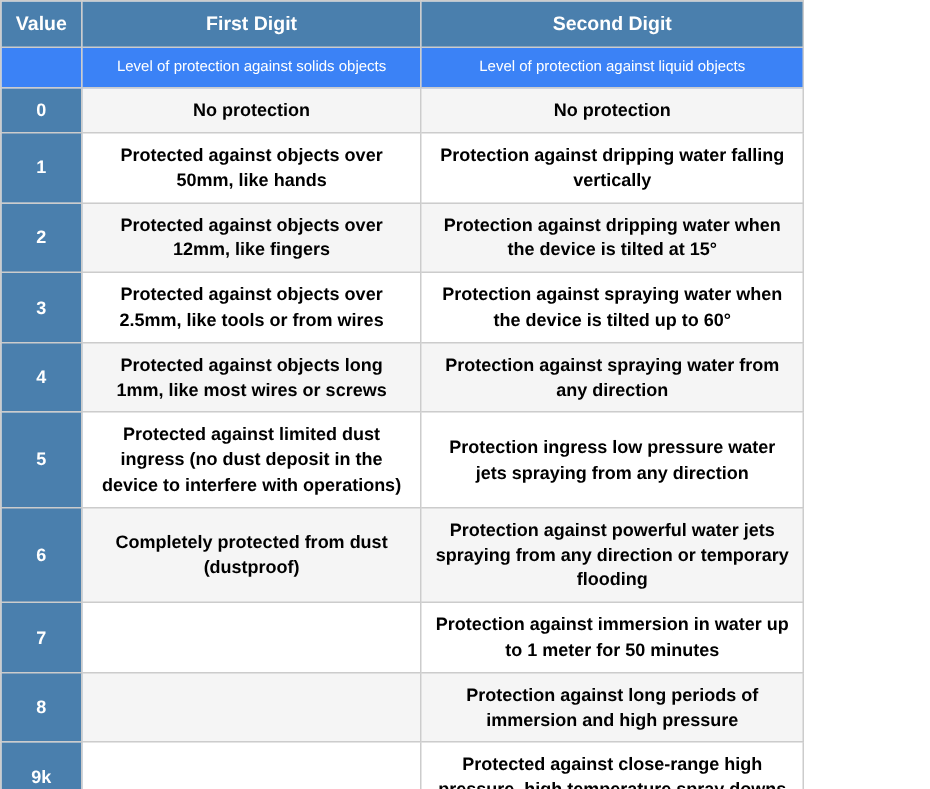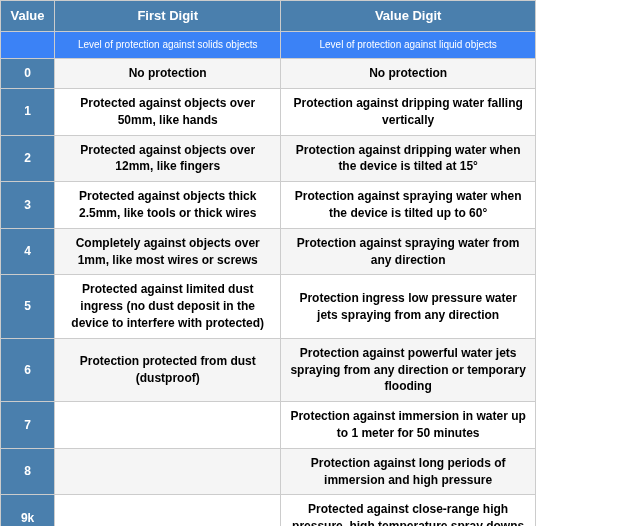--- a/index.html
+++ b/index.html
@@ -53,21 +53,21 @@
     }
   </style>
 </head>
 <body>
 
 <table>
   <thead>
     <tr class="header-top">
       <th>Value</th>
       <th>First Digit</th>
-      <th>Value Digit</th>
+      <th>Second Digit</th>
     </tr>
     <tr class="header-sub">
       <th></th>
       <th>Level of protection against solids objects</th>
       <th>Level of protection against liquid objects</th>
     </tr>
   </thead>
   <tbody id="table-body">
   <tr>
         <td class="value-col">0</td>
@@ -79,36 +79,36 @@
         <td class="first-digit">Protected against objects over 50mm, like hands</td>
         <td class="second-digit">Protection against dripping water falling vertically</td>
       </tr>
       <tr>
         <td class="value-col">2</td>
         <td class="first-digit">Protected against objects over 12mm, like fingers</td>
         <td class="second-digit">Protection against dripping water when the device is tilted at 15°</td>
       </tr>
       <tr>
         <td class="value-col">3</td>
-        <td class="first-digit">Protected against objects thick 2.5mm, like tools or thick wires</td>
+        <td class="first-digit">Protected against objects over 2.5mm, like tools or from wires</td>
         <td class="second-digit">Protection against spraying water when the device is tilted up to 60°</td>
       </tr>
       <tr>
         <td class="value-col">4</td>
-        <td class="first-digit">Completely against objects over 1mm, like most wires or screws</td>
+        <td class="first-digit">Protected against objects long 1mm, like most wires or screws</td>
         <td class="second-digit">Protection against spraying water from any direction</td>
       </tr>
       <tr>
         <td class="value-col">5</td>
-        <td class="first-digit">Protected against limited dust ingress (no dust deposit in the device to interfere with protected)</td>
+        <td class="first-digit">Protected against limited dust ingress (no dust deposit in the device to interfere with operations)</td>
         <td class="second-digit">Protection ingress low pressure water jets spraying from any direction</td>
       </tr>
       <tr>
         <td class="value-col">6</td>
-        <td class="first-digit">Protection protected from dust (dustproof)</td>
+        <td class="first-digit">Completely protected from dust (dustproof)</td>
         <td class="second-digit">Protection against powerful water jets spraying from any direction or temporary flooding</td>
       </tr>
       <tr>
         <td class="value-col">7</td>
         <td class="first-digit"></td>
         <td class="second-digit">Protection against immersion in water up to 1 meter for 50 minutes</td>
       </tr>
       <tr>
         <td class="value-col">8</td>
         <td class="first-digit"></td>

